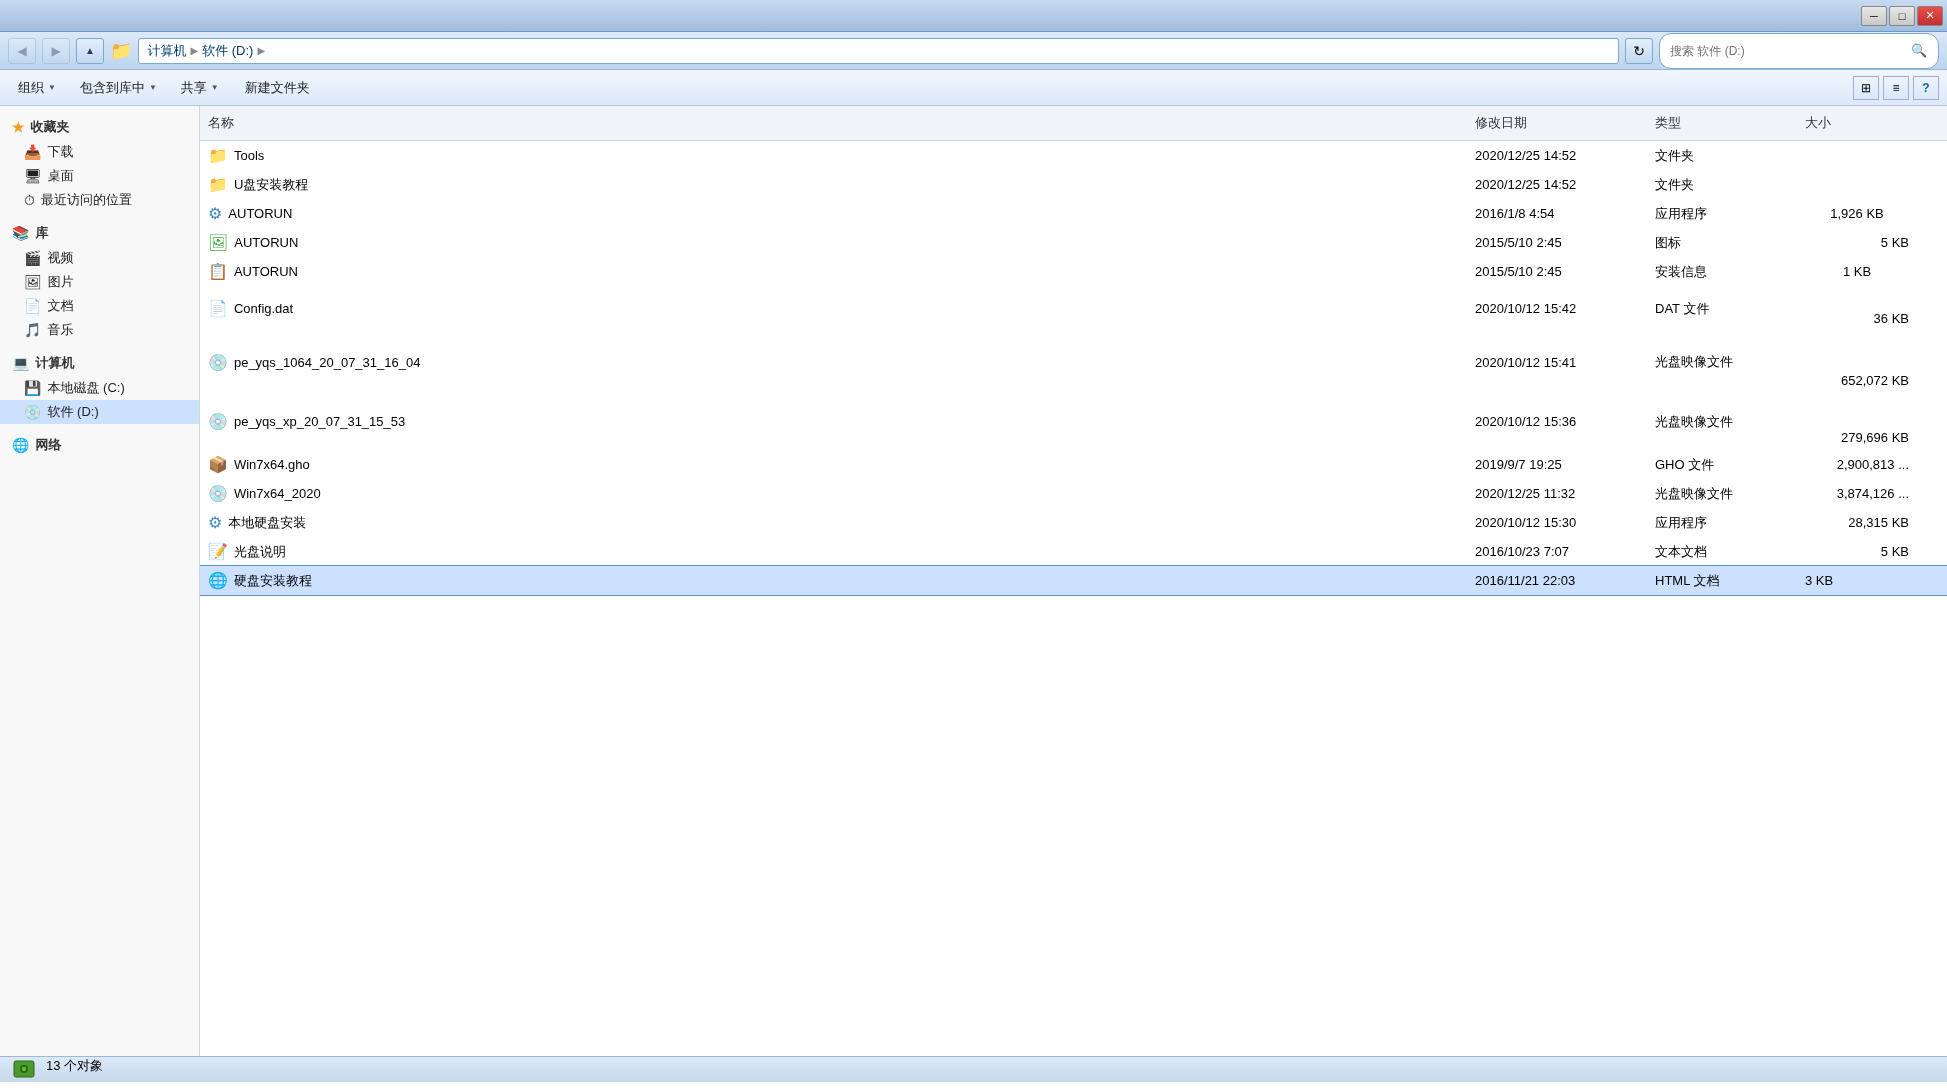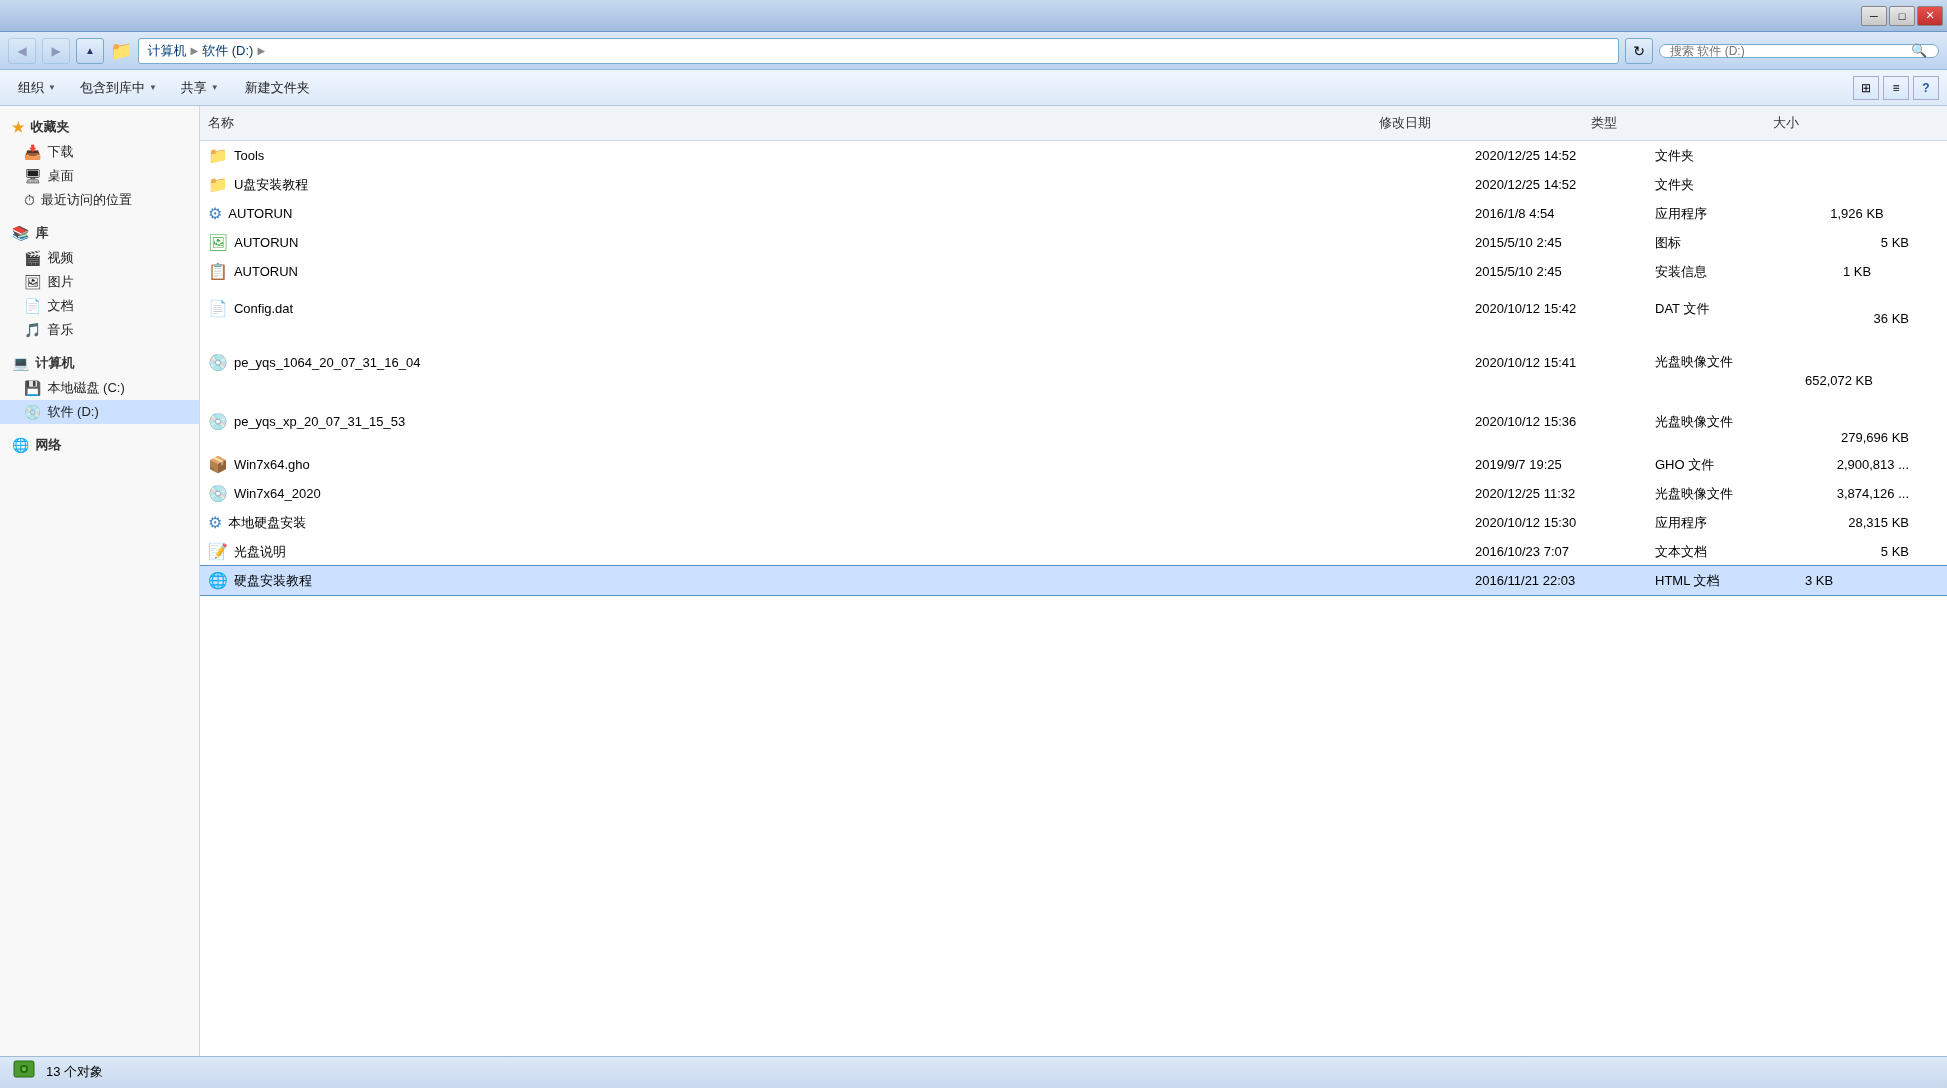--- a/index.html
+++ b/index.html
@@ -87,21 +87,21 @@
       height: 26px;
       background: linear-gradient(to bottom, #e4f0fc, #c2d8f0);
       border: 1px solid #7aabcc;
       border-radius: 3px;
       display: flex; align-items: center; justify-content: center;
       cursor: pointer;
       font-size: 14px;
     }
     .search-bar {
       width: 280px;
-      height: 14px;
+      height: 36px;
       background: white;
       border: 1px solid #7aabcc;
       border-radius: 12px;
       display: flex;
       align-items: center;
       padding: 0 10px;
     }
     .search-bar input {
       border: none;
       outline: none;
@@ -193,21 +193,20 @@
     }
     .file-list-header {
       display: grid;
       grid-template-columns: 1fr 180px 150px 120px 30px;
       background: #f0f4f8;
       border-bottom: 1px solid #c8d8e8;
       padding: 4px 0;
       font-size: 13px;
       color: #333;
       font-weight: normal;
-      gap: 32px;
     }
     .col-header {
       padding: 4px 8px;
       cursor: pointer;
       display: flex;
       align-items: center;
       gap: 4px;
     }
     .file-list {
       flex: 1;
@@ -227,26 +226,26 @@
       overflow: hidden;
       text-overflow: ellipsis;
       display: flex;
       align-items: center;
       gap: 6px;
     }
     .file-icon { font-size: 16px; flex-shrink: 0; }
 
     
     .statusbar {
-      height: 32px;
+      height: 26px;
       background: linear-gradient(to bottom, #dce9f8, #c8d8ec);
       border-top: 1px solid #a0b8d0;
       display: flex;
-      align-items: flex-end;
-      padding: 7px 12px;
+      align-items: flex-start;
+      padding: 0 12px;
       gap: 10px;
     }
 
     
     .view-controls {
       display: flex;
       align-items: center;
       gap: 4px;
       margin-left: auto;
     }
@@ -510,21 +509,21 @@
     <div class="file-cell">
       <span class="file-icon" style="color:#cc6600">💿</span>
       <span>pe_yqs_1064_20_07_31_16_04</span>
     </div>
     <div class="file-cell">
       <span>2020/10/12 15:41</span>
     </div>
     <div class="file-cell">
       <span>光盘映像文件</span>
     </div>
-    <div class="file-cell" style="justify-content:flex-start;margin-top:37px;">
+    <div class="file-cell" style="justify-content:flex-end;margin-top:37px;">
       <span>652,072 KB</span>
     </div>
     <div class="file-cell"></div>
   </div>
         <div class="file-row">
     <div class="file-cell">
       <span class="file-icon" style="color:#cc6600">💿</span>
       <span>pe_yqs_xp_20_07_31_15_53</span>
     </div>
     <div class="file-cell">

